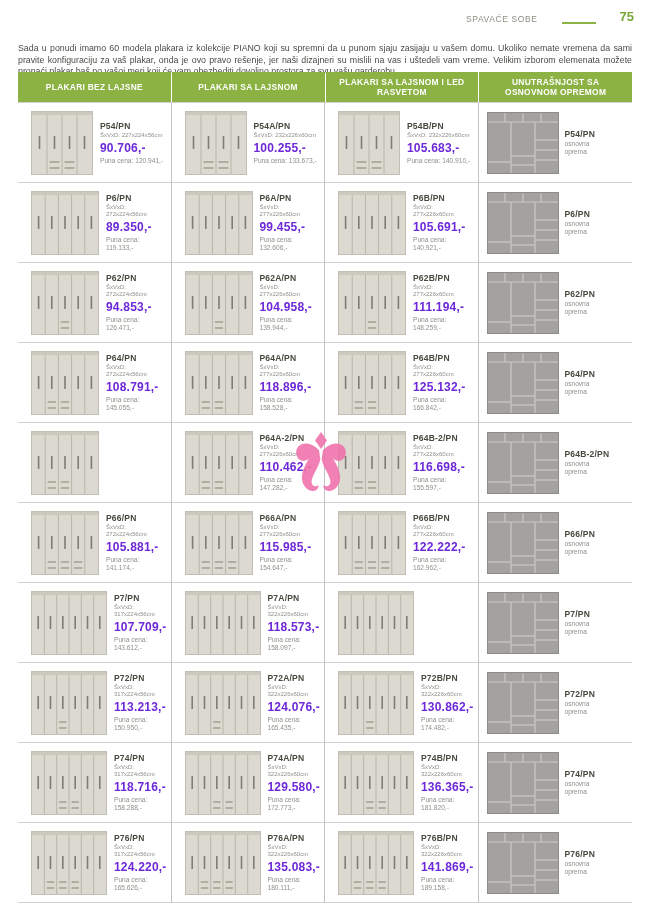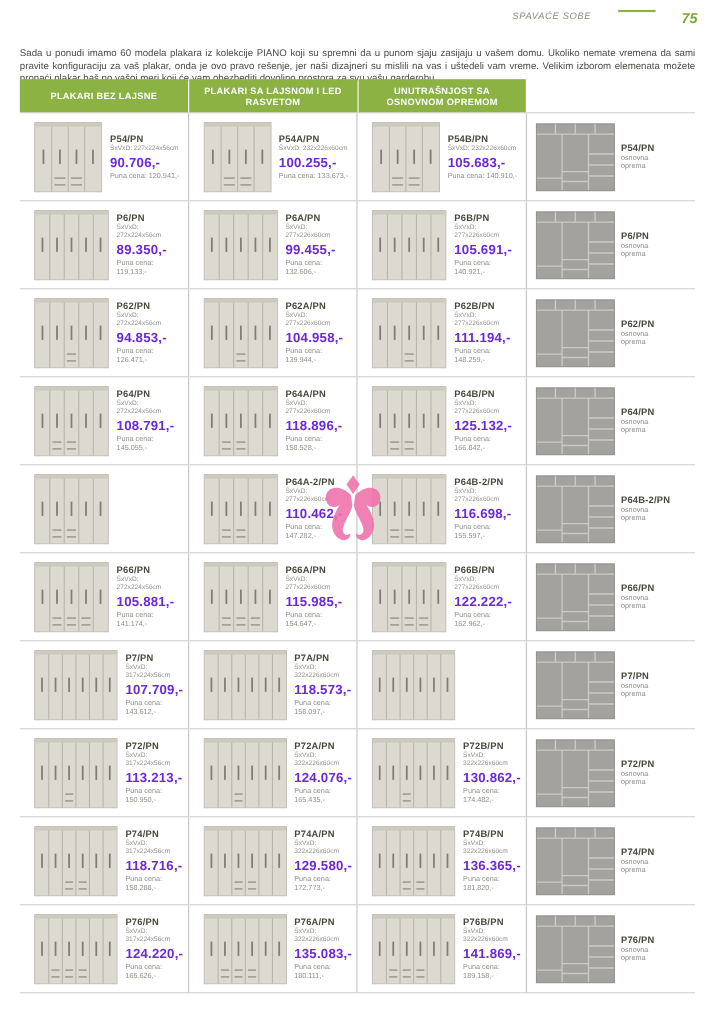--- a/index.html
+++ b/index.html
@@ -1,19 +1,19 @@
 <!DOCTYPE html>
 <html><head>
 <meta charset="utf-8">
 <style>
   html,body{margin:0;padding:0;background:#ffffff;}
   body{width:650px;height:919px;font-family:"Liberation Sans","DejaVu Sans",sans-serif;color:#3c3c3a;}
   .page{position:relative;width:650px;height:919px;overflow:hidden;background:#fff;}
 
-  .topbar{position:absolute;top:9px;right:16px;display:flex;align-items:flex-start;gap:24px;font-style:italic;}
+  .topbar{position:absolute;top:9px;right:16px;display:flex;align-items:flex-end;gap:24px;}
   .section-label{font-size:8.5px;letter-spacing:0.6px;color:#8d8d80;text-transform:uppercase;}
   .rule{width:34px;height:2px;background:#8bb243;}
   .page-num{font-size:13px;font-weight:bold;color:#76a837;}
 
   .intro{position:absolute;top:27px;left:2px;width:614px;margin:16px;font-size:8.8px;line-height:11.6px;color:#4a4a46;text-align:justify;}
 
   .table{position:absolute;top:72px;left:18px;width:614px;}
   .thead{display:grid;grid-template-columns:repeat(4,1fr);gap:1px;}
   .th{background:#8bb243;color:#fff;font-weight:bold;font-size:8.4px;line-height:10px;text-transform:uppercase;text-align:center;display:flex;align-items:center;justify-content:center;height:30px;padding:0 10px;letter-spacing:0.3px;}
 
@@ -43,20 +43,21 @@
     <span class="section-label">SPAVAĆE SOBE</span>
     <span class="rule"></span>
     <span class="page-num">75</span>
   </div>
 
   <p class="intro">Sada u ponudi imamo 60 modela plakara iz kolekcije PIANO koji su spremni da u punom sjaju zasijaju u vašem domu. Ukoliko nemate vremena da sami pravite konfiguraciju za vaš plakar, onda je ovo pravo rešenje, jer naši dizajneri su mislili na vas i uštedeli vam vreme. Velikim izborom elemenata možete pronaći plakar baš po vašoj meri koji će vam obezbediti dovoljno prostora za svu vašu garderobu.</p>
 
   <div class="table">
     <div class="thead">
       <div class="th">PLAKARI BEZ LAJSNE</div>
+      <div class="th">PLAKARI SA LAJSNOM</div>
       <div class="th">PLAKARI SA LAJSNOM I LED RASVETOM</div>
       <div class="th">UNUTRAŠNJOST SA OSNOVNOM OPREMOM</div>
     </div>
     <div class="tbody" id="tbody">
         <div class="row">
           <div class="cell product-cell">
             <div class="thumb"><svg width="62" height="64" viewBox="0 0 62 64">
                 <rect x="0.5" y="0.5" width="61" height="63" fill="#dcd9d0" stroke="#c1beb4"></rect>
                 <rect x="1" y="1" width="60" height="3" fill="#ccc9bf"></rect>
                 <line x1="16.0" y1="4" x2="16.0" y2="63" stroke="#b8b5ab" stroke-width="1"></line>

